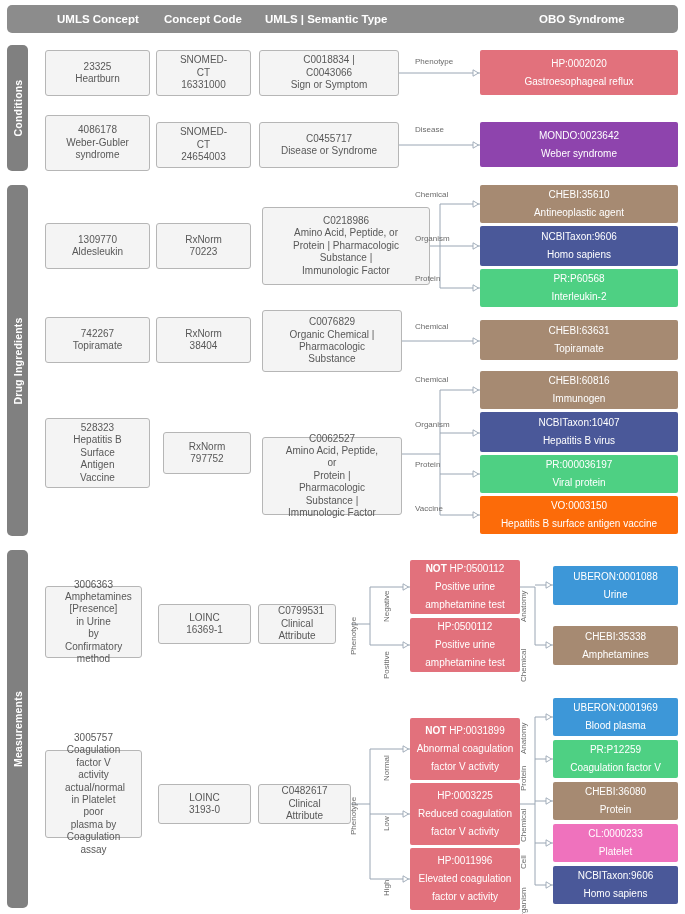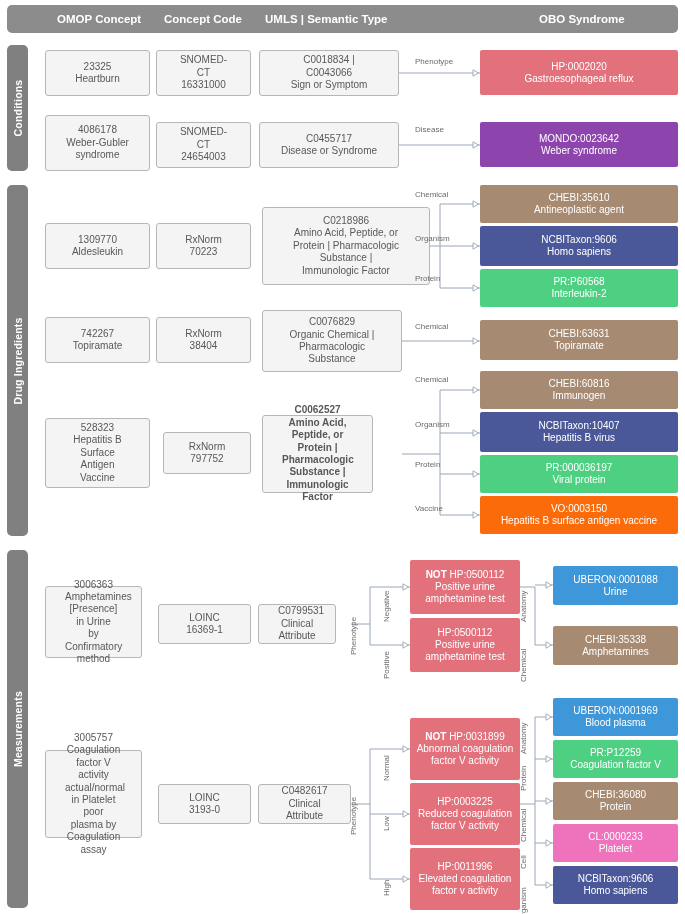--- a/index.html
+++ b/index.html
@@ -74,21 +74,21 @@
   .map {
     position: absolute;
     box-sizing: border-box;
     border-radius: 2px;
     display: flex;
     align-items: center;
     justify-content: center;
     text-align: center;
     color: #ffffff;
     font-size: 10px;
-    line-height: 12px;
+    line-height: 18px;
     padding: 2px 3px;
   }
   .map .txt { display:block; width:100%; }
   .map b { font-weight: bold; }
 
   
   .elabel {
     position: absolute;
     font-size: 8px;
     color: #6b6b6b;
@@ -136,21 +136,21 @@
       <path d="M403,810.8 L408.5,814 L403,817.2 Z" stroke="#9aa6b4" stroke-width="0.9" fill="#ffffff"></path>
       <path d="M403,875.8 L408.5,879 L403,882.2 Z" stroke="#9aa6b4" stroke-width="0.9" fill="#ffffff"></path>
       <path d="M546,713.8 L551.5,717 L546,720.2 Z" stroke="#9aa6b4" stroke-width="0.9" fill="#ffffff"></path>
       <path d="M546,755.8 L551.5,759 L546,762.2 Z" stroke="#9aa6b4" stroke-width="0.9" fill="#ffffff"></path>
       <path d="M546,797.8 L551.5,801 L546,804.2 Z" stroke="#9aa6b4" stroke-width="0.9" fill="#ffffff"></path>
       <path d="M546,839.8 L551.5,843 L546,846.2 Z" stroke="#9aa6b4" stroke-width="0.9" fill="#ffffff"></path>
       <path d="M546,881.8 L551.5,885 L546,888.2 Z" stroke="#9aa6b4" stroke-width="0.9" fill="#ffffff"></path>
     </svg>
 
   <div class="header-bar" id="header-bar">
-      <div class="hcell" style="left: 50px;">OMOP Concept</div>
+      <div class="hcell" style="left: 50px;">UMLS Concept</div>
       <div class="hcell" style="left: 157px;">Concept Code</div>
       <div class="hcell" style="left: 258px;">UMLS | Semantic Type</div>
       <div class="hcell" style="left: 532px;">OBO Syndrome</div>
     </div>
 
   <div id="sidebars">
       <div class="sidebar" style="left: 7px; top: 45px; width: 21px; height: 126px;">
         <span>Conditions</span>
       </div>
       <div class="sidebar" style="left: 7px; top: 185px; width: 21px; height: 351px;">
@@ -197,21 +197,21 @@
       </div>
       <div class="node" style="left: 262px; top: 310px; width: 140px; height: 62px;">
         <span class="txt">C0076829<br>Organic Chemical |<br>Pharmacologic<br>Substance</span>
       </div>
       <div class="node" style="left: 45px; top: 418px; width: 105px; height: 70px;">
         <span class="txt">528323<br>Hepatitis B<br>Surface Antigen<br>Vaccine</span>
       </div>
       <div class="node" style="left: 163px; top: 432px; width: 88px; height: 42px;">
         <span class="txt">RxNorm<br>797752</span>
       </div>
-      <div class="node" style="left: 262px; top: 415px; width: 111px; height: 78px; font-weight: bold;">
+      <div class="node" style="left: 262px; top: 437px; width: 140px; height: 78px;">
         <span class="txt">C0062527<br>Amino Acid, Peptide, or<br>Protein | Pharmacologic<br>Substance |<br>Immunologic Factor</span>
       </div>
       <div class="node" style="left: 45px; top: 586px; width: 97px; height: 72px;">
         <span class="txt">3006363<br>Amphetamines<br>[Presence] in Urine<br>by Confirmatory<br>method</span>
       </div>
       <div class="node" style="left: 158px; top: 604px; width: 93px; height: 40px;">
         <span class="txt">LOINC<br>16369-1</span>
       </div>
       <div class="node" style="left: 258px; top: 604px; width: 78px; height: 40px;">
         <span class="txt">C0799531<br>Clinical Attribute</span>

